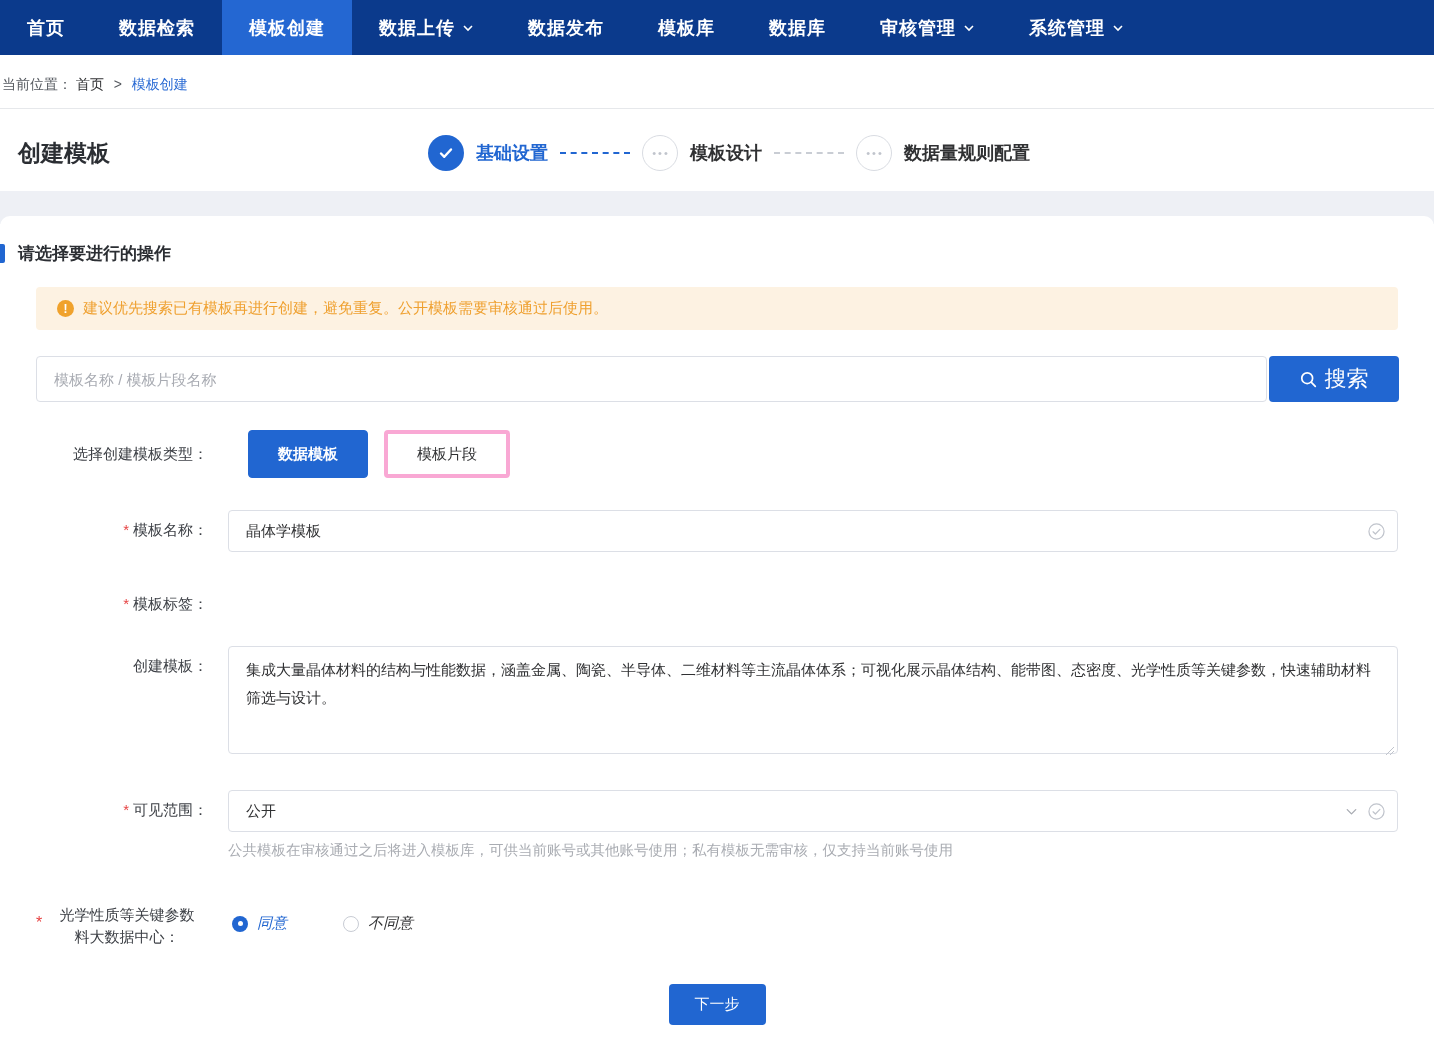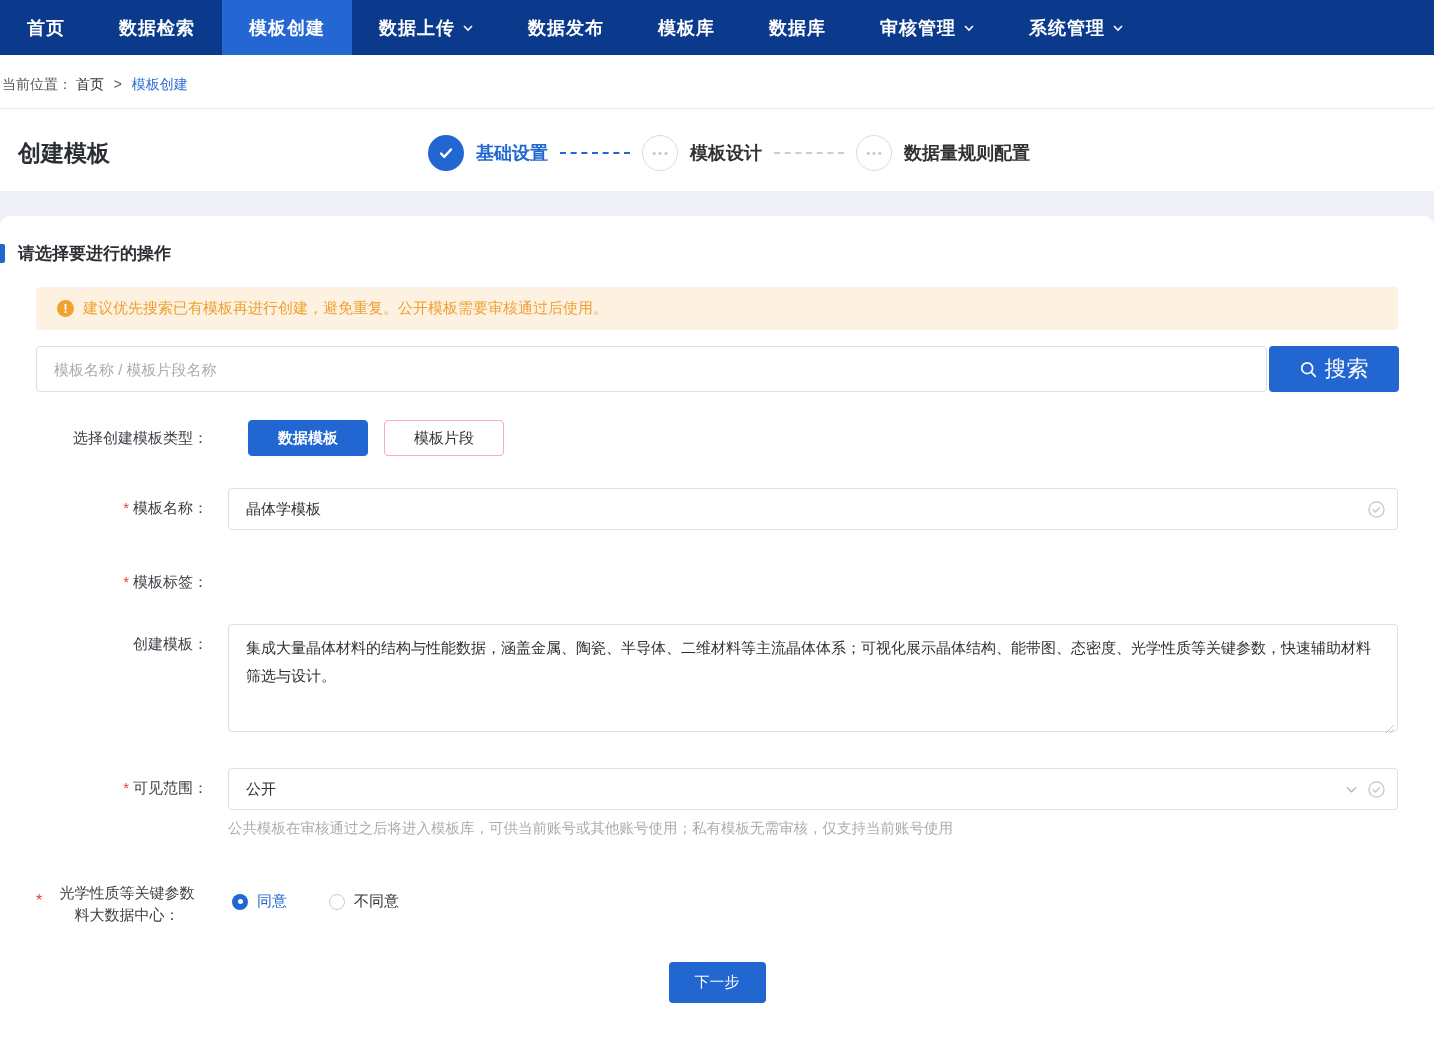--- a/index.html
+++ b/index.html
@@ -40,51 +40,51 @@
   .section-head { display: flex; align-items: center; padding-top: 26px; }
   .section-bar { width: 5px; height: 19px; background: #2166d1; border-radius: 0 2px 2px 0; }
   .section-title { margin-left: 13px; font-size: 17px; font-weight: bold; color: #2b2e33; }
 
   
   .notice { margin: 22px 36px 0 36px; height: 43px; background: #fdf2e2; border-radius: 4px; display: flex; align-items: center; padding: 0 21px; gap: 9px; }
   .notice-icon { width: 17px; height: 17px; border-radius: 50%; background: #f0a22c; color: #ffffff; font-size: 12px; font-weight: bold; display: flex; align-items: center; justify-content: center; flex: none; }
   .notice-text { color: #efa02f; font-size: 15px; }
 
   
-  .search-row { margin: 16px 35px 0 36px; display: flex; }
+  .search-row { margin: 26px 35px 0 36px; display: flex; }
   .search-input { flex: 1; height: 46px; border: 1px solid #dcdfe6; border-radius: 4px; padding: 0 17px; font-size: 15px; color: #303133; outline: none; font-family: inherit; }
   .search-input::placeholder { color: #a8abb2; }
   .search-btn { width: 130px; height: 46px; margin-left: 2px; background: #2166d1; color: #ffffff; border: none; border-radius: 4px; font-size: 22px; display: flex; align-items: center; justify-content: center; gap: 8px; cursor: pointer; font-family: inherit; }
 
   
   .type-row { display: flex; align-items: center; margin-top: 28px; gap: 20px; }
   .label-col { width: 208px; text-align: right; font-size: 15px; color: #3d4046; flex: none; }
   .type-btns { margin-left: 20px; display: flex; gap: 16px; }
-  .type-btn { height: 36px; padding: 0 29px; border-radius: 4px; font-size: 15px; cursor: pointer; font-family: inherit; }
+  .type-btn { height: 48px; padding: 0 29px; border-radius: 4px; font-size: 15px; cursor: pointer; font-family: inherit; }
   .type-btn.active { background: #2166d1; color: #ffffff; border: 1px solid #2166d1; font-weight: bold; }
-  .type-btn.plain { background: #ffffff; color: #303133; border: 1px solid #f9a8d4; }
+  .type-btn.plain { background: #ffffff; color: #303133; border: 4px solid #f9a8d4; }
 
   
   .form-row { display: flex; margin-top: 32px; }
   .form-row .label-col { padding-top: 11px; }
   .req { color: #e64242; margin-right: 4px; }
   .field-col { flex: 1; margin-left: 20px; margin-right: 36px; position: relative; }
   .text-input { width: 100%; height: 42px; border: 1px solid #dcdfe6; border-radius: 4px; padding: 0 40px 0 17px; font-size: 15px; color: #303133; outline: none; font-family: inherit; background: #ffffff; }
   .field-icons { position: absolute; right: 13px; top: 0; height: 42px; display: flex; align-items: center; gap: 8px; }
   .icon-16 { width: 17px; height: 17px; display: block; }
   .textarea { width: 100%; height: 108px; border: 1px solid #dcdfe6; border-radius: 4px; padding: 9px 17px; font-size: 15px; line-height: 28px; color: #303133; outline: none; resize: none; font-family: inherit; }
   .resize-handle { position: absolute; right: 3px; bottom: 5px; width: 11px; height: 11px; }
   .field-hint { margin: 9px 36px 0 228px; font-size: 14.5px; color: #a9acb2; }
 
   
   .consent-row { margin-top: 44px; display: flex; align-items: flex-start; }
   .consent-label-col { width: 208px; flex: none; display: flex; }
   .consent-label-col .req { margin-left: 36px; padding-top: 10px; }
   .consent-label { flex: 1; text-align: center; font-size: 15px; color: #3d4046; line-height: 22px; }
-  .radio-group { margin-left: 24px; display: flex; align-items: flex-start; gap: 42px; padding-top: 10px; }
+  .radio-group { margin-left: 24px; display: flex; align-items: flex-start; gap: 56px; padding-top: 10px; font-style: italic; }
   .radio-option { display: flex; align-items: center; gap: 9px; cursor: pointer; font-size: 15px; }
   .radio-dot { width: 16px; height: 16px; border-radius: 50%; flex: none; }
   .radio-dot.checked { background: #2166d1; position: relative; }
   .radio-dot.checked::after { content: ""; position: absolute; left: 5.5px; top: 5.5px; width: 5px; height: 5px; border-radius: 50%; background: #ffffff; }
   .radio-dot.unchecked { background: #ffffff; border: 1px solid #c8ccd4; }
   .radio-option .opt-yes { color: #2166d1; }
   .radio-option .opt-no { color: #303133; }
 
   
   .next-row { display: flex; justify-content: center; margin-top: 36px; }

